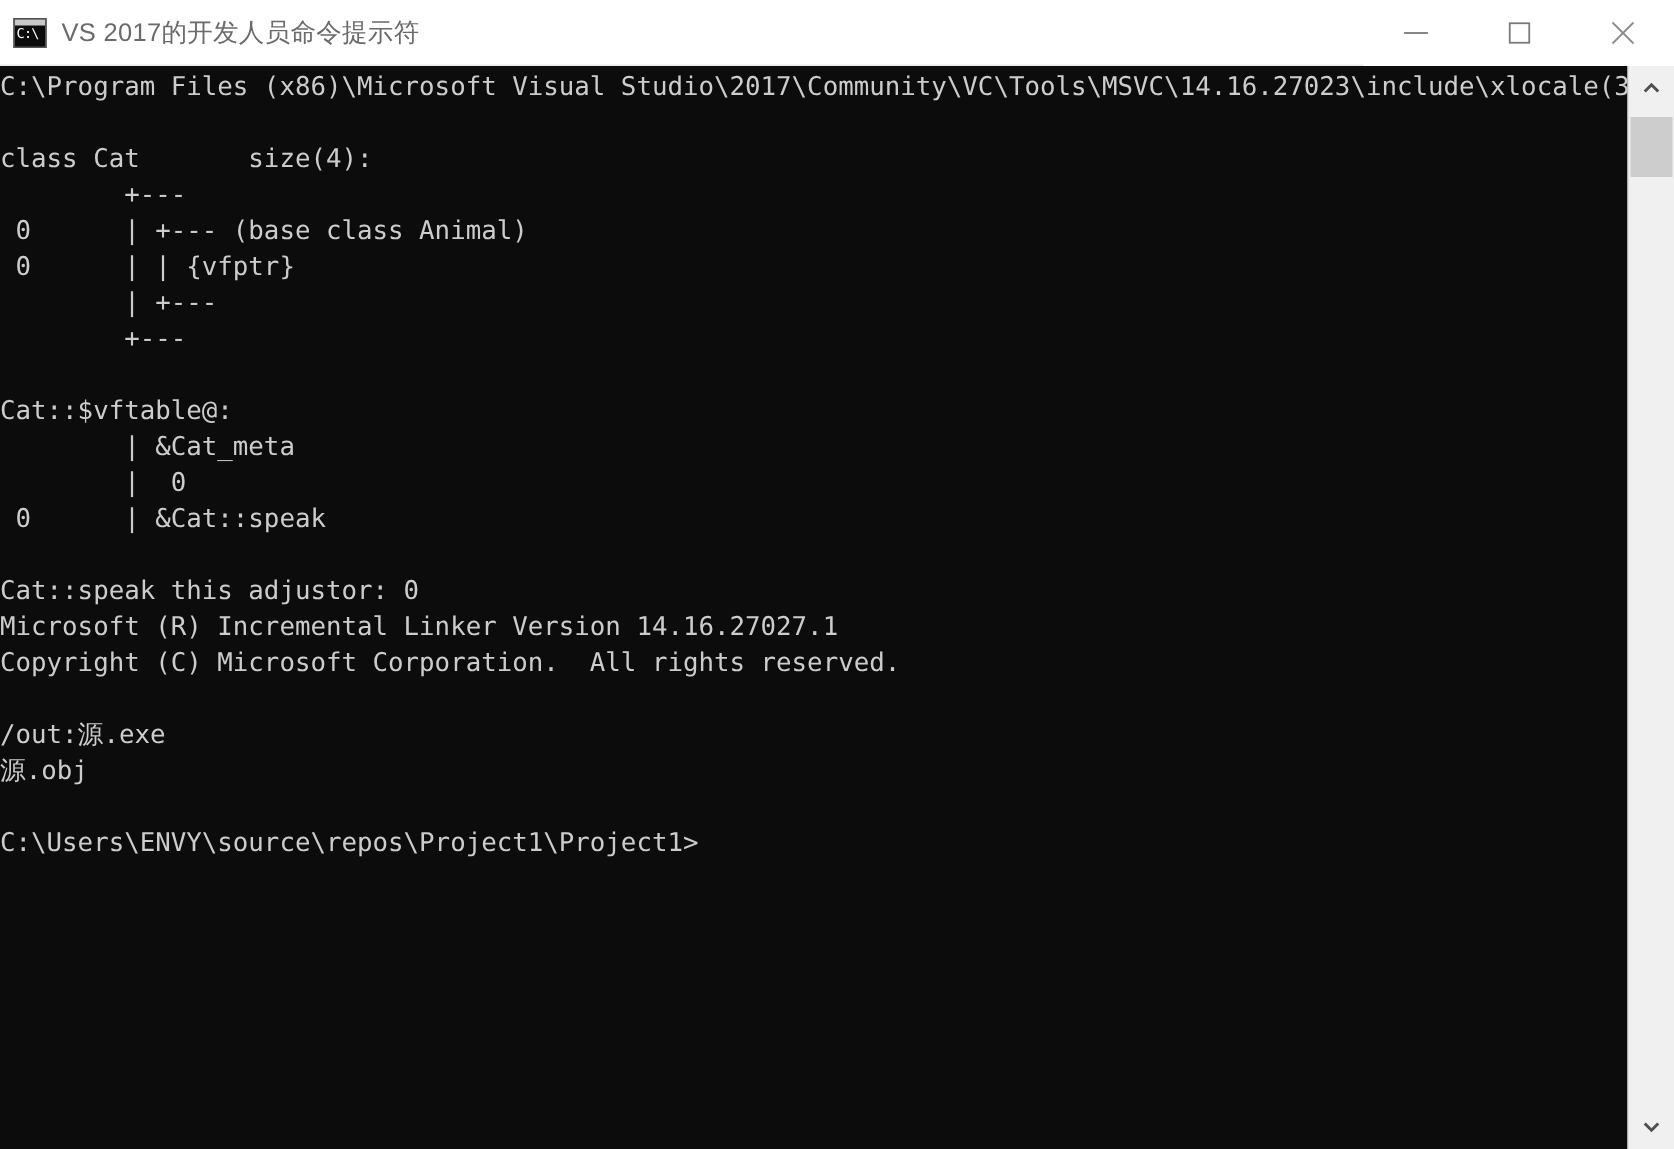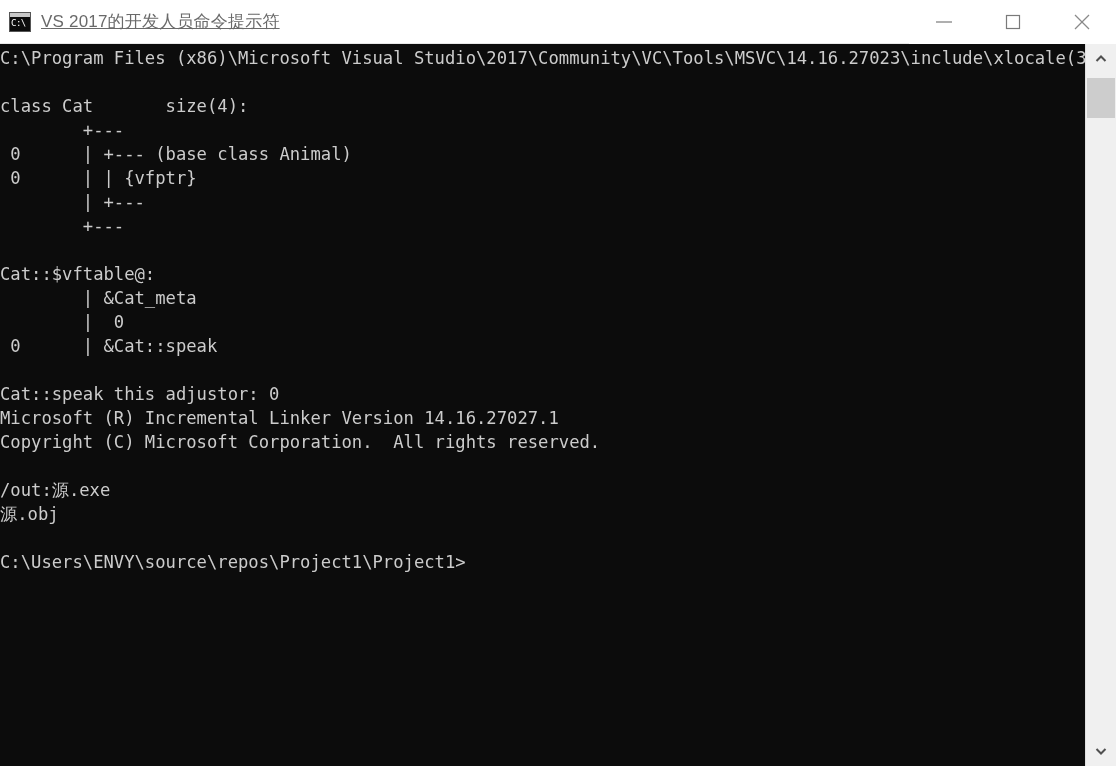--- a/index.html
+++ b/index.html
@@ -63,21 +63,20 @@
     line-height: 13px;
     color: #ffffff;
     letter-spacing: -0.5px;
   }
   #title-text {
     font-family: "Liberation Sans", sans-serif;
     font-size: 17px;
     color: #6a6a6a;
     letter-spacing: 0.2px;
     white-space: nowrap;
-    text-decoration: underline;
   }
   #window-controls {
     position: absolute;
     right: 0; top: 0;
     height: 44px;
     display: flex;
     align-items: stretch;
   }
   .wc-btn {
     width: 69px;

